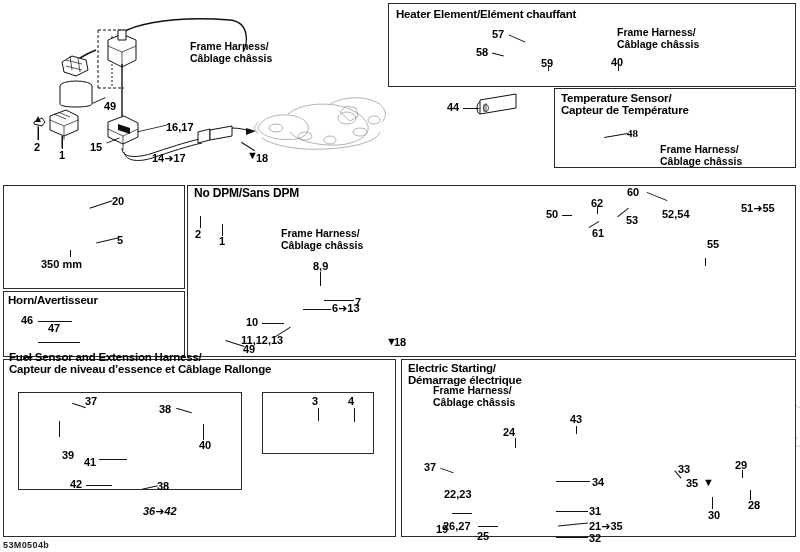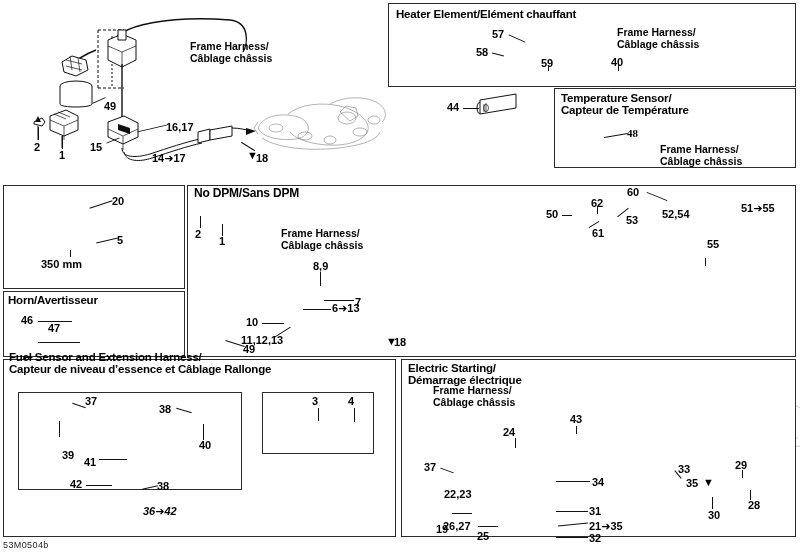--- a/index.html
+++ b/index.html
@@ -29,21 +29,21 @@
   .st{fill:none;stroke:#111;stroke-width:1;}
   .st2{fill:none;stroke:#111;stroke-width:1.4;}
   .stf{fill:#111;stroke:none;}
   .stw{fill:#fff;stroke:#111;stroke-width:1;}
   .stg{fill:#d9d9d9;stroke:#111;stroke-width:1;}
   .stk{fill:#555;stroke:#111;stroke-width:1;}
   .thin{stroke-width:.7;}
   .hair{stroke-width:.5;stroke:#666;fill:none;}
   .hair2{stroke-width:.5;stroke:#999;fill:none;}
 
-  .footer{position:absolute;left:3px;top:540px;font-size:9px;font-weight:normal;
+  .footer{position:absolute;left:3px;top:540px;font-size:9px;font-weight:bold;
           letter-spacing:.4px;color:#222;}
   .dim{position:absolute;font-weight:bold;font-size:11px;}
 </style>
 </head>
 <body>
 
 <div class="sheet">
 
 
   <svg width="800" height="552">

